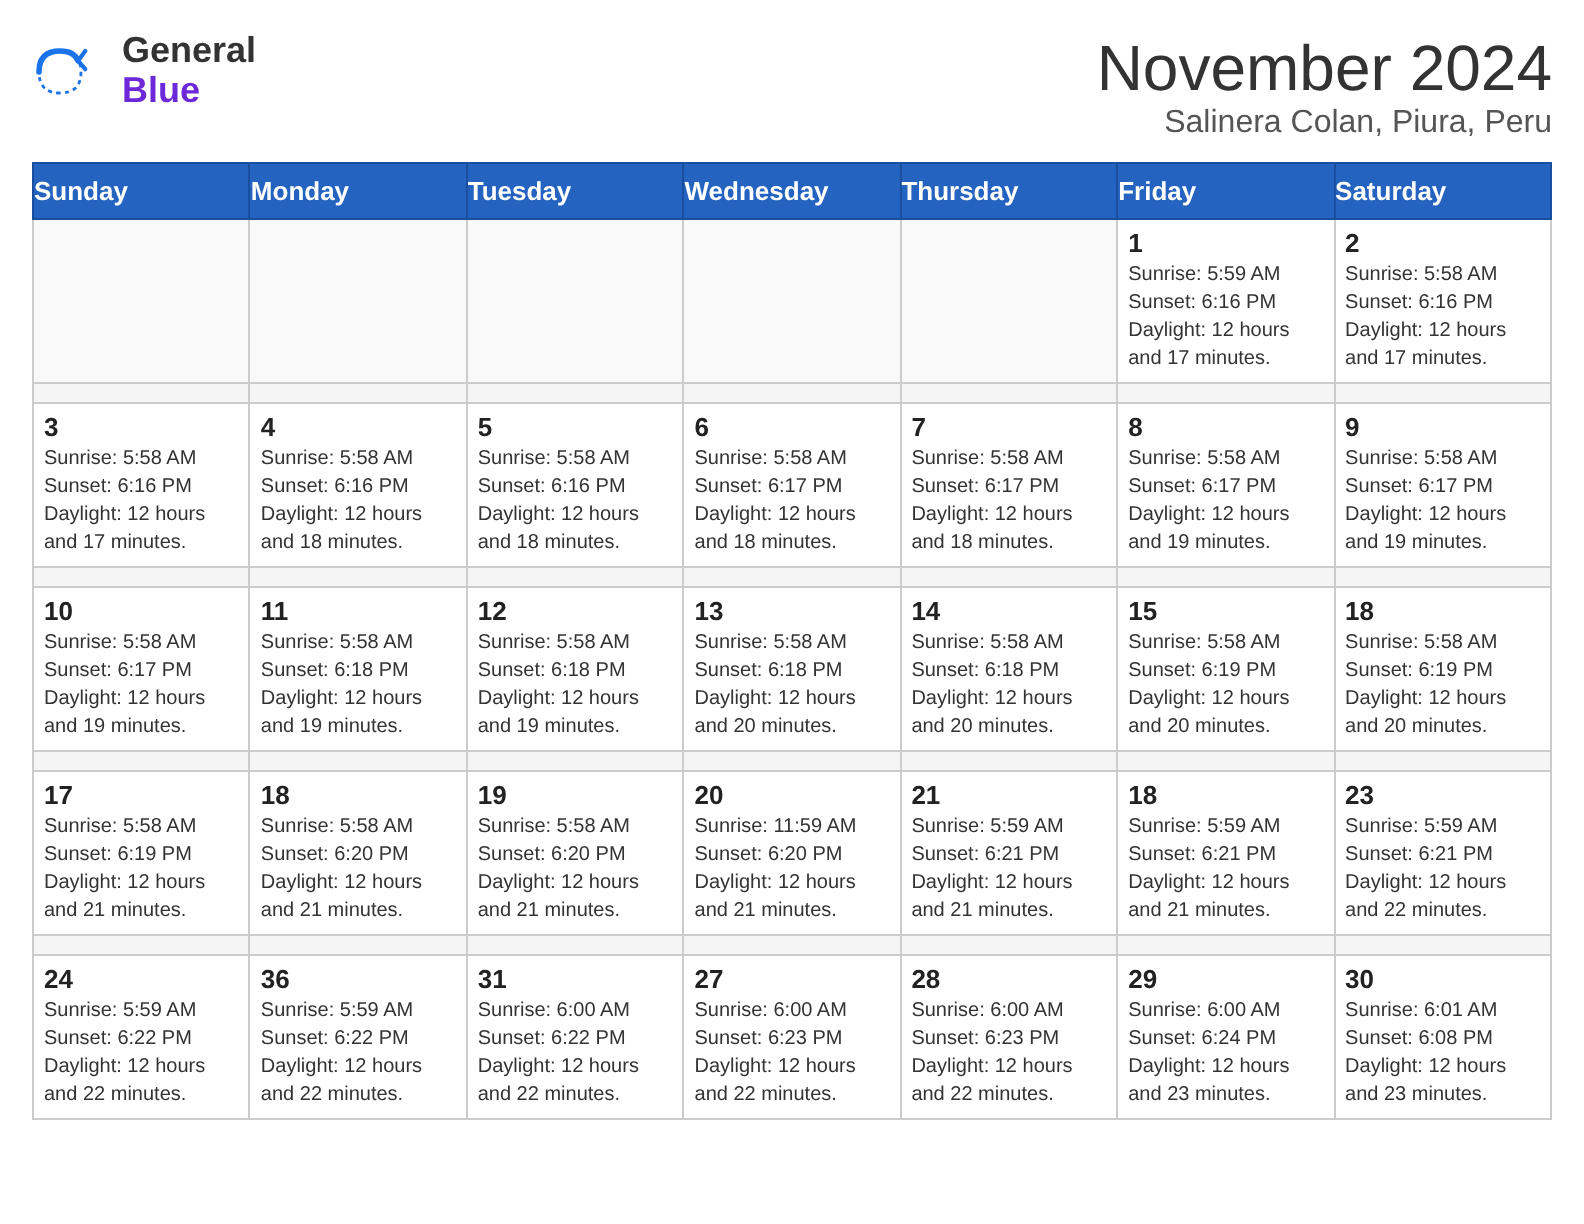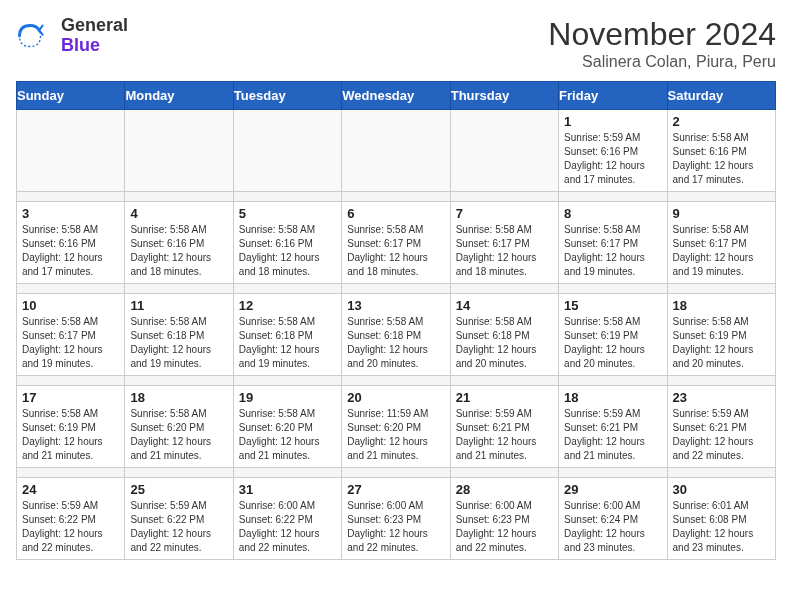--- a/index.html
+++ b/index.html
@@ -311,21 +311,21 @@
         <td></td>
       </tr>
       <tr>
         <td>
           <span class="day-num">24</span>
           <div class="day-info">Sunrise: 5:59 AM
 Sunset: 6:22 PM
 Daylight: 12 hours and 22 minutes.</div>
         </td>
         <td>
-          <span class="day-num">25</span>
+          <span class="day-num">36</span>
           <div class="day-info">Sunrise: 5:59 AM
 Sunset: 6:22 PM
 Daylight: 12 hours and 22 minutes.</div>
         </td>
         <td>
           <span class="day-num">31</span>
           <div class="day-info">Sunrise: 6:00 AM
 Sunset: 6:22 PM
 Daylight: 12 hours and 22 minutes.</div>
         </td>

